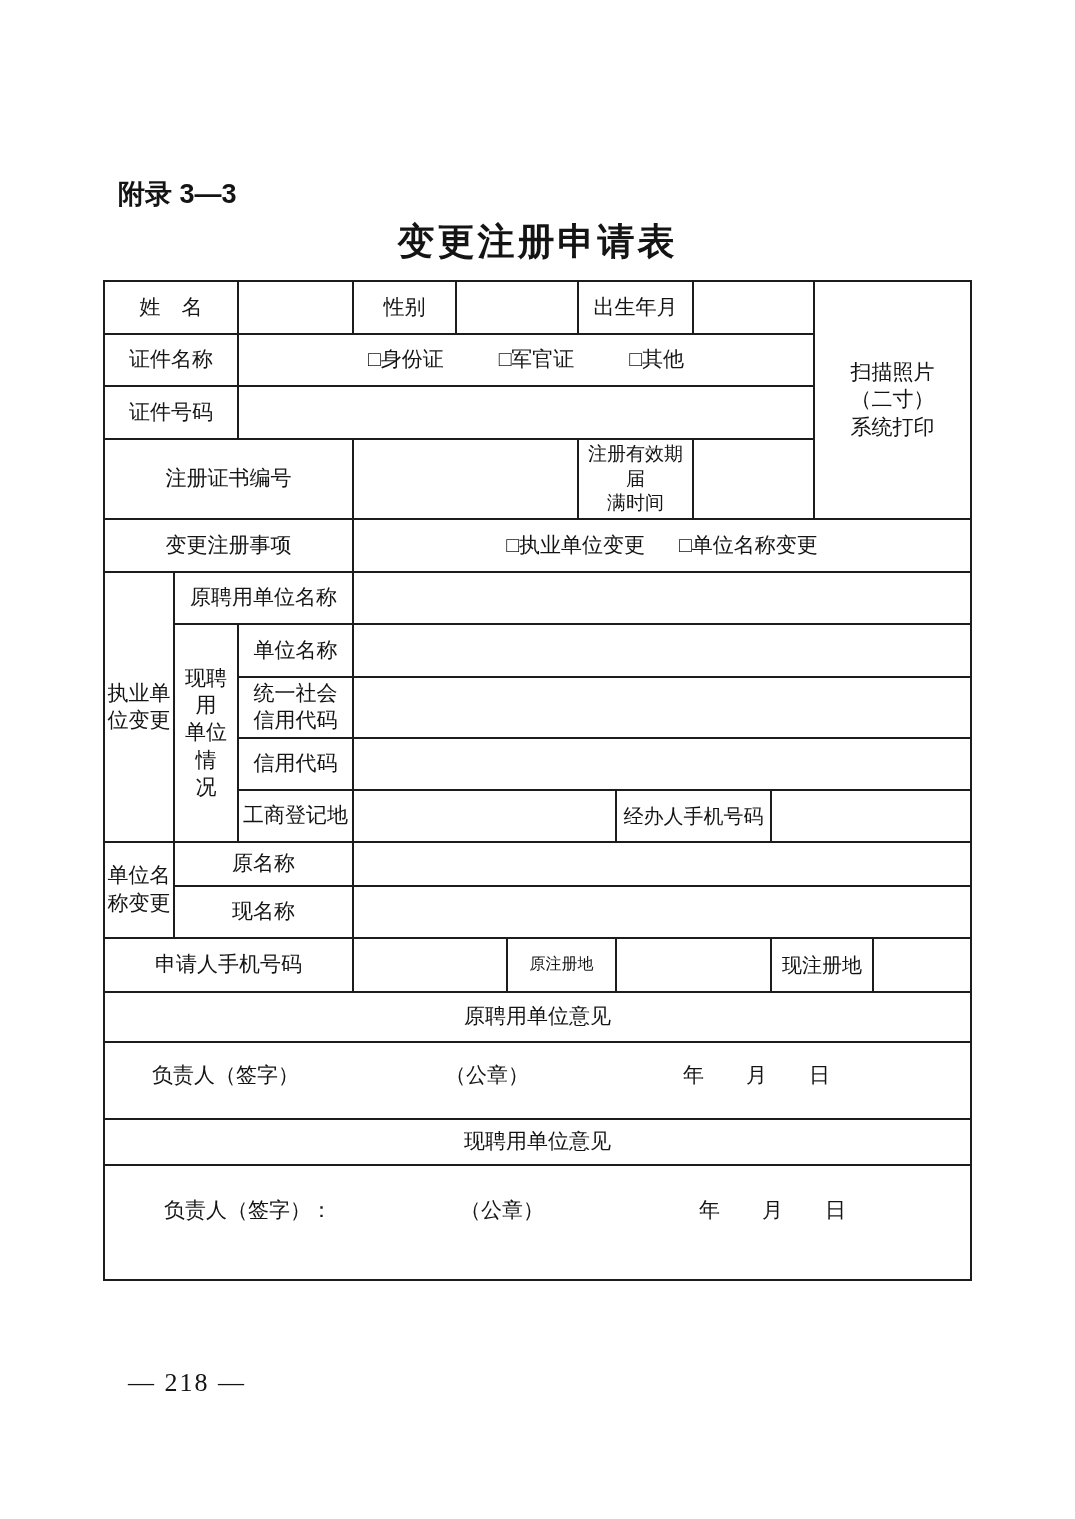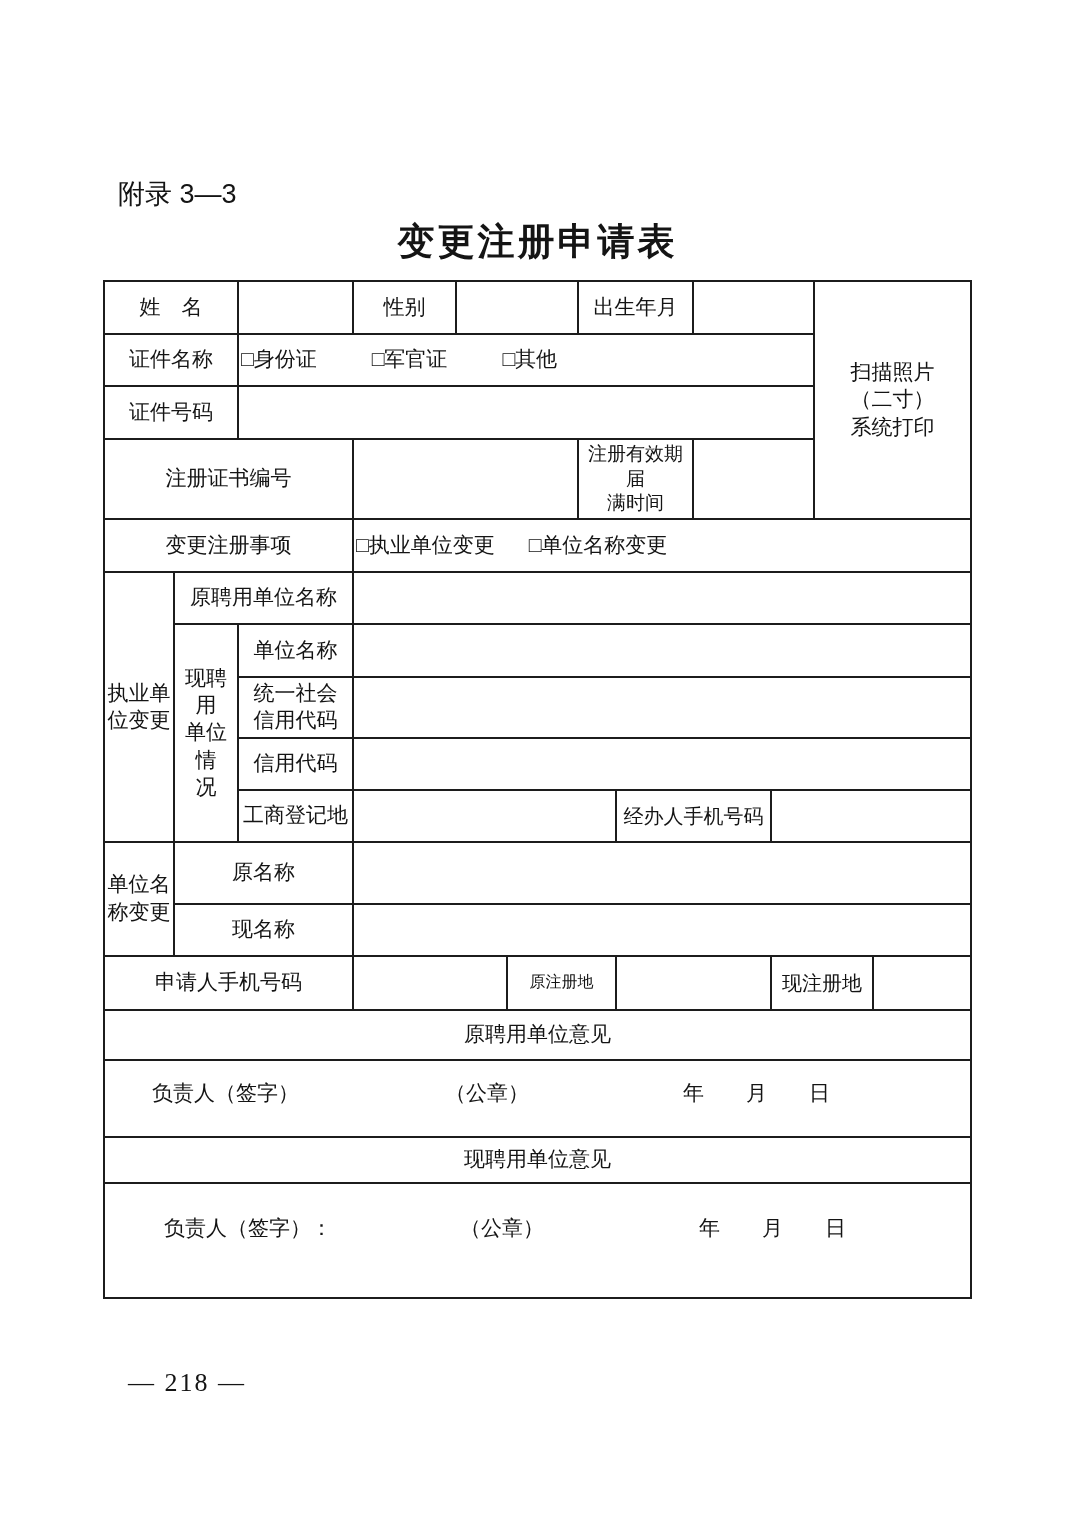--- a/index.html
+++ b/index.html
@@ -7,39 +7,39 @@
     position:relative;
     width:1075px;height:1519px;
     background:#ffffff;
     font-family:"Liberation Serif","DejaVu Serif",serif;
     color:#141414;
     margin:0 auto;
     overflow:hidden;
   }
   .appendix{
     position:absolute;left:118px;top:176px;
-    font-size:27px;font-weight:normal;
+    font-size:27px;font-weight:bold;
     font-family:"Liberation Sans","DejaVu Sans",sans-serif;
   }
   .doc-title{
     position:absolute;left:103px;top:217px;width:869px;
     text-align:center;font-size:37px;font-weight:bold;letter-spacing:3px;
   }
   table.form{
     position:absolute;left:103px;top:280px;
     width:869px;border-collapse:collapse;table-layout:fixed;
   }
   table.form td{
     border:2px solid #1c1c1c;
     text-align:center;vertical-align:middle;
     font-size:21px;line-height:1.3;
     padding:2px;overflow:hidden;
   }
   .pre{white-space:pre-line;}
-  .opts{display:flex;align-items:center;gap:55px;}
+  .opts{display:flex;justify-content:center;align-items:center;gap:55px;}
   .opts.tight{gap:34px;}
   .sig-cell{text-align:left;vertical-align:bottom;}
   .sig-cell .line{display:flex;align-items:baseline;}
   .sig1 .line{padding-bottom:10px;}
   .sig2 .line{padding-bottom:24px;}
   .sig1 .signer{margin-left:45px;}
   .sig1 .seal{margin-left:146px;}
   .sig1 .date{margin-left:154px;}
   .sig2 .signer{margin-left:57px;}
   .sig2 .seal{margin-left:128px;}
@@ -150,21 +150,21 @@
       <td colspan="9"></td>
     </tr>
 
     <tr style="height:52px">
       <td>工商登记地</td>
       <td colspan="4"></td>
       <td colspan="2" style="font-size:20px">经办人手机号码</td>
       <td colspan="3"></td>
     </tr>
 
-    <tr style="height:62px">
+    <tr style="height:44px">
       <td rowspan="2" class="pre">单位名
 称变更</td>
       <td colspan="2">原名称</td>
       <td colspan="9"></td>
     </tr>
 
     <tr style="height:52px">
       <td colspan="2">现名称</td>
       <td colspan="9"></td>
     </tr>

